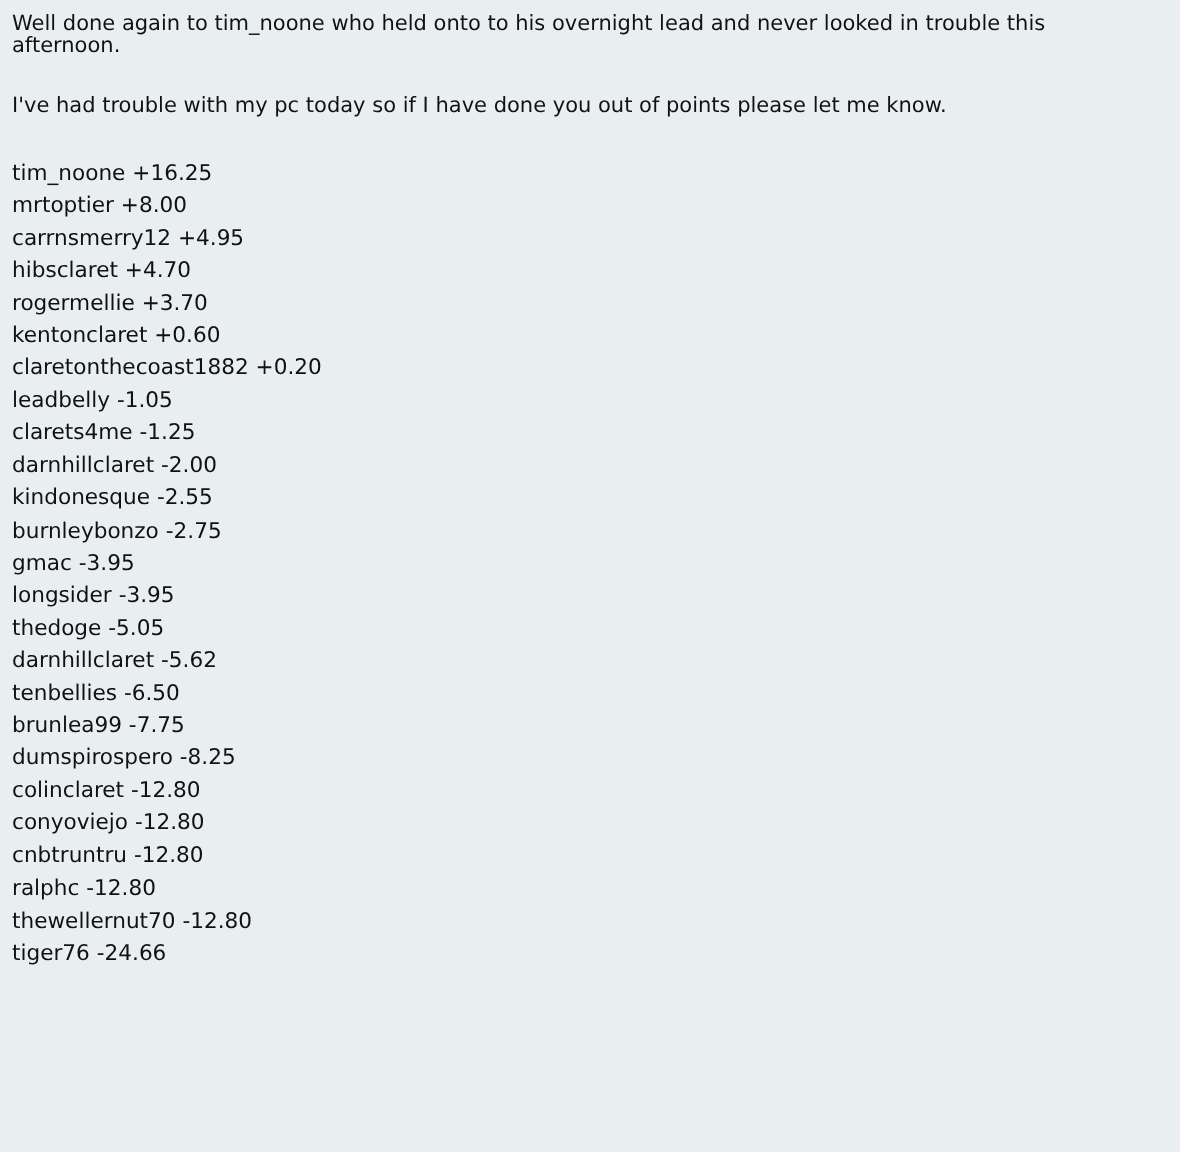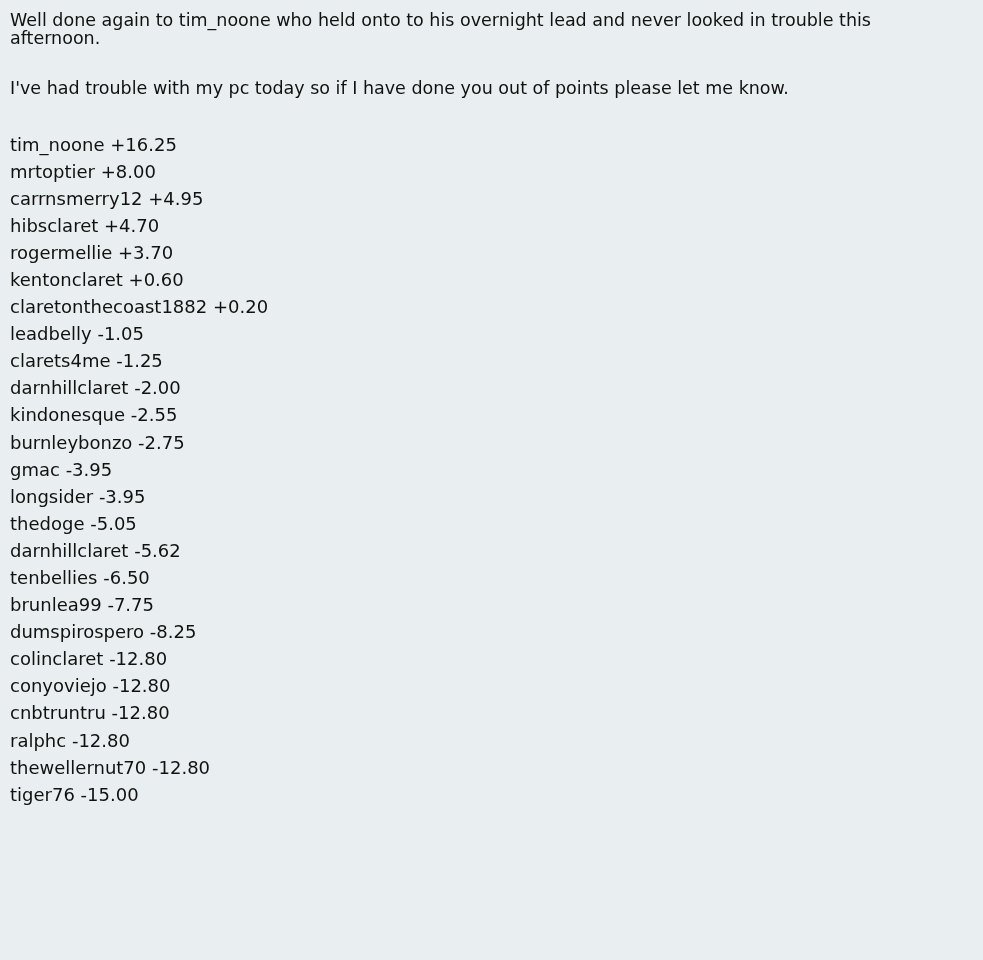--- a/index.html
+++ b/index.html
@@ -68,15 +68,15 @@
       <li class="score-row"><span class="score-name">thedoge</span> <span class="score-value">-5.05</span></li>
       <li class="score-row"><span class="score-name">darnhillclaret</span> <span class="score-value">-5.62</span></li>
       <li class="score-row"><span class="score-name">tenbellies</span> <span class="score-value">-6.50</span></li>
       <li class="score-row"><span class="score-name">brunlea99</span> <span class="score-value">-7.75</span></li>
       <li class="score-row"><span class="score-name">dumspirospero</span> <span class="score-value">-8.25</span></li>
       <li class="score-row"><span class="score-name">colinclaret</span> <span class="score-value">-12.80</span></li>
       <li class="score-row"><span class="score-name">conyoviejo</span> <span class="score-value">-12.80</span></li>
       <li class="score-row"><span class="score-name">cnbtruntru</span> <span class="score-value">-12.80</span></li>
       <li class="score-row"><span class="score-name">ralphc</span> <span class="score-value">-12.80</span></li>
       <li class="score-row"><span class="score-name">thewellernut70</span> <span class="score-value">-12.80</span></li>
-      <li class="score-row"><span class="score-name">tiger76</span> <span class="score-value">-15.00</span></li>
+      <li class="score-row"><span class="score-name">tiger76</span> <span class="score-value">-24.66</span></li>
     </ul>
 </div>
 
 </body></html>

